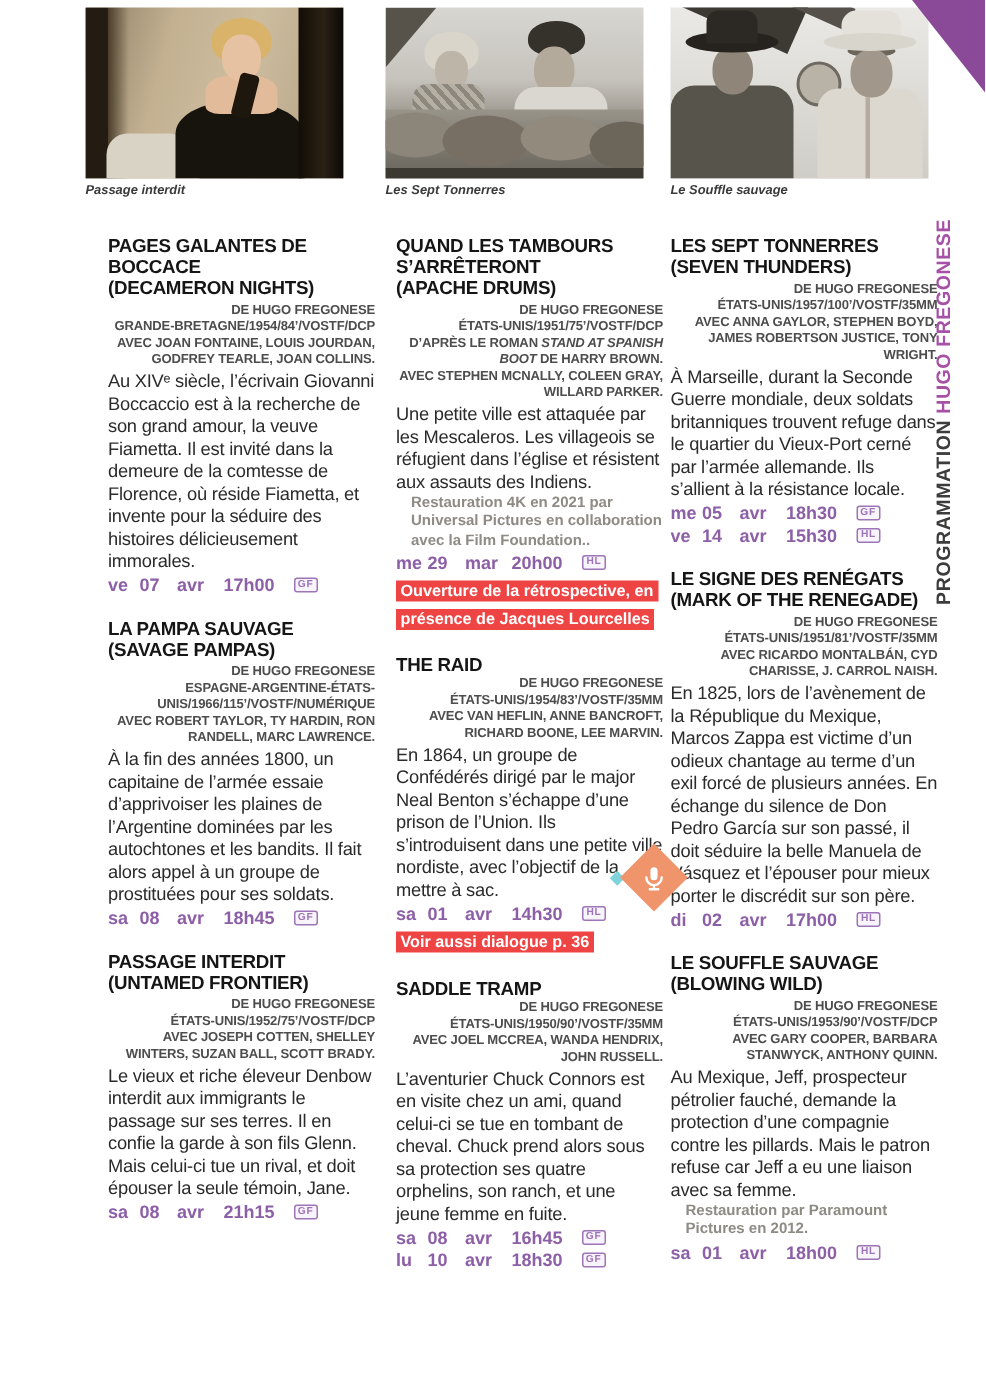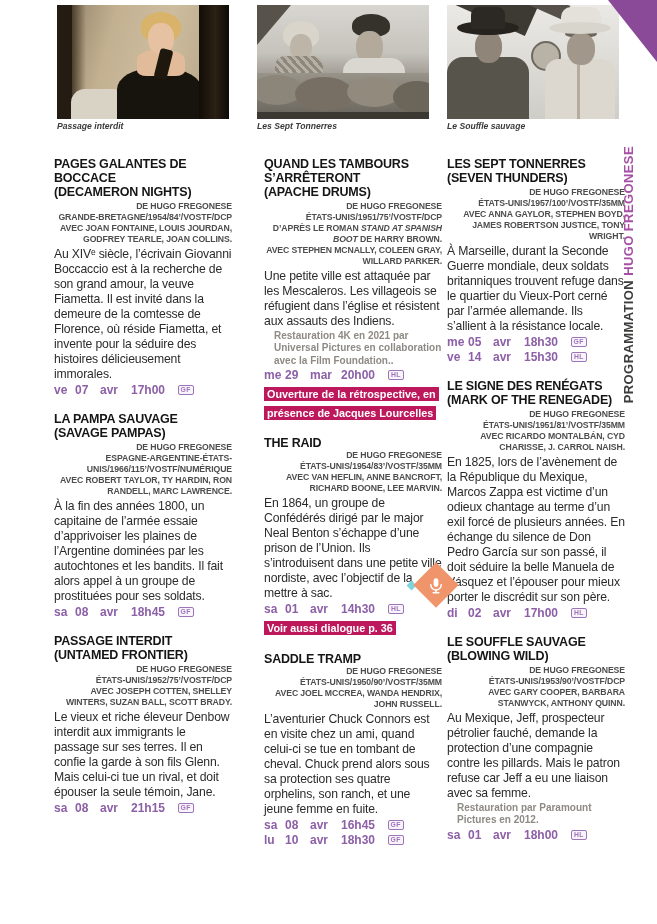--- a/index.html
+++ b/index.html
@@ -65,37 +65,37 @@
   
   .corner{position:absolute;top:0;right:0;width:49px;height:62px;background:#8b4a97;
           clip-path:polygon(0 0,100% 0,100% 100%);z-index:6;}
   .side-label{position:absolute;top:146px;right:21px;writing-mode:vertical-rl;transform:rotate(180deg);
               font-weight:700;font-size:13px;letter-spacing:.4px;white-space:nowrap;z-index:5;}
   .side-label .sec{color:#3c3c3b;}
   .side-label .per{color:#a651a5;}
 
   
   .col{position:absolute;top:157px;width:178px;}
-  #col-0{left:54px;} #col-1{left:264px;} #col-2{left:447px;}
+  #col-0{left:72px;} #col-1{left:264px;} #col-2{left:447px;}
   .film{position:relative;margin:0 0 15px 0;}
   .f-title{margin:0;font-size:12.5px;line-height:14px;font-weight:700;letter-spacing:-.2px;color:#151515;}
   .f-title.alt{margin-bottom:2px;}
   .f-credit{font-size:8.7px;line-height:11px;font-weight:700;color:#4d4d4d;letter-spacing:-.1px;text-align:right;}
   .f-credit i{font-style:italic;}
   .f-syn{margin:2px 0 1px;font-size:12.2px;line-height:15px;color:#2b2b2b;letter-spacing:-.15px;}
   .f-resto{margin:0 0 1px 10px;font-size:10px;line-height:12.4px;font-weight:700;color:#8e8a84;}
   .screening{display:flex;align-items:center;width:140px;margin:1px 0;font-weight:700;
              font-size:12px;color:#8c5fa7;}
   .sc-day{display:inline-block;width:21px;}
   .sc-date{display:inline-block;width:25px;}
   .sc-month{display:inline-block;width:31px;}
   .badge{margin-left:auto;font-size:6.8px;font-weight:700;letter-spacing:.5px;color:#9e74b8;
          border:1px solid #9e74b8;border-radius:2px;padding:0px 2px;background:#f8f4fb;line-height:8px;}
   .banner-wrap{margin-top:2px;width:180px;}
-  .banner{display:inline;background:#be185d;color:#fff;font-weight:700;font-size:10.8px;
+  .banner{display:inline;background:#ef4444;color:#fff;font-weight:700;font-size:10.8px;
           line-height:16.5px;padding:1px 3px;box-decoration-break:clone;-webkit-box-decoration-break:clone;}
   .mic{position:absolute;right:-10px;bottom:36px;width:32px;height:32px;background:#f0956b;
        transform:rotate(45deg);display:flex;align-items:center;justify-content:center;z-index:4;}
   .mic svg{transform:rotate(-45deg);}
   .mic-teal{position:absolute;right:27px;bottom:48px;width:7px;height:7px;background:#7fd4dc;
             transform:rotate(45deg);z-index:3;}
 </style>
 </head>
 <body>
 

